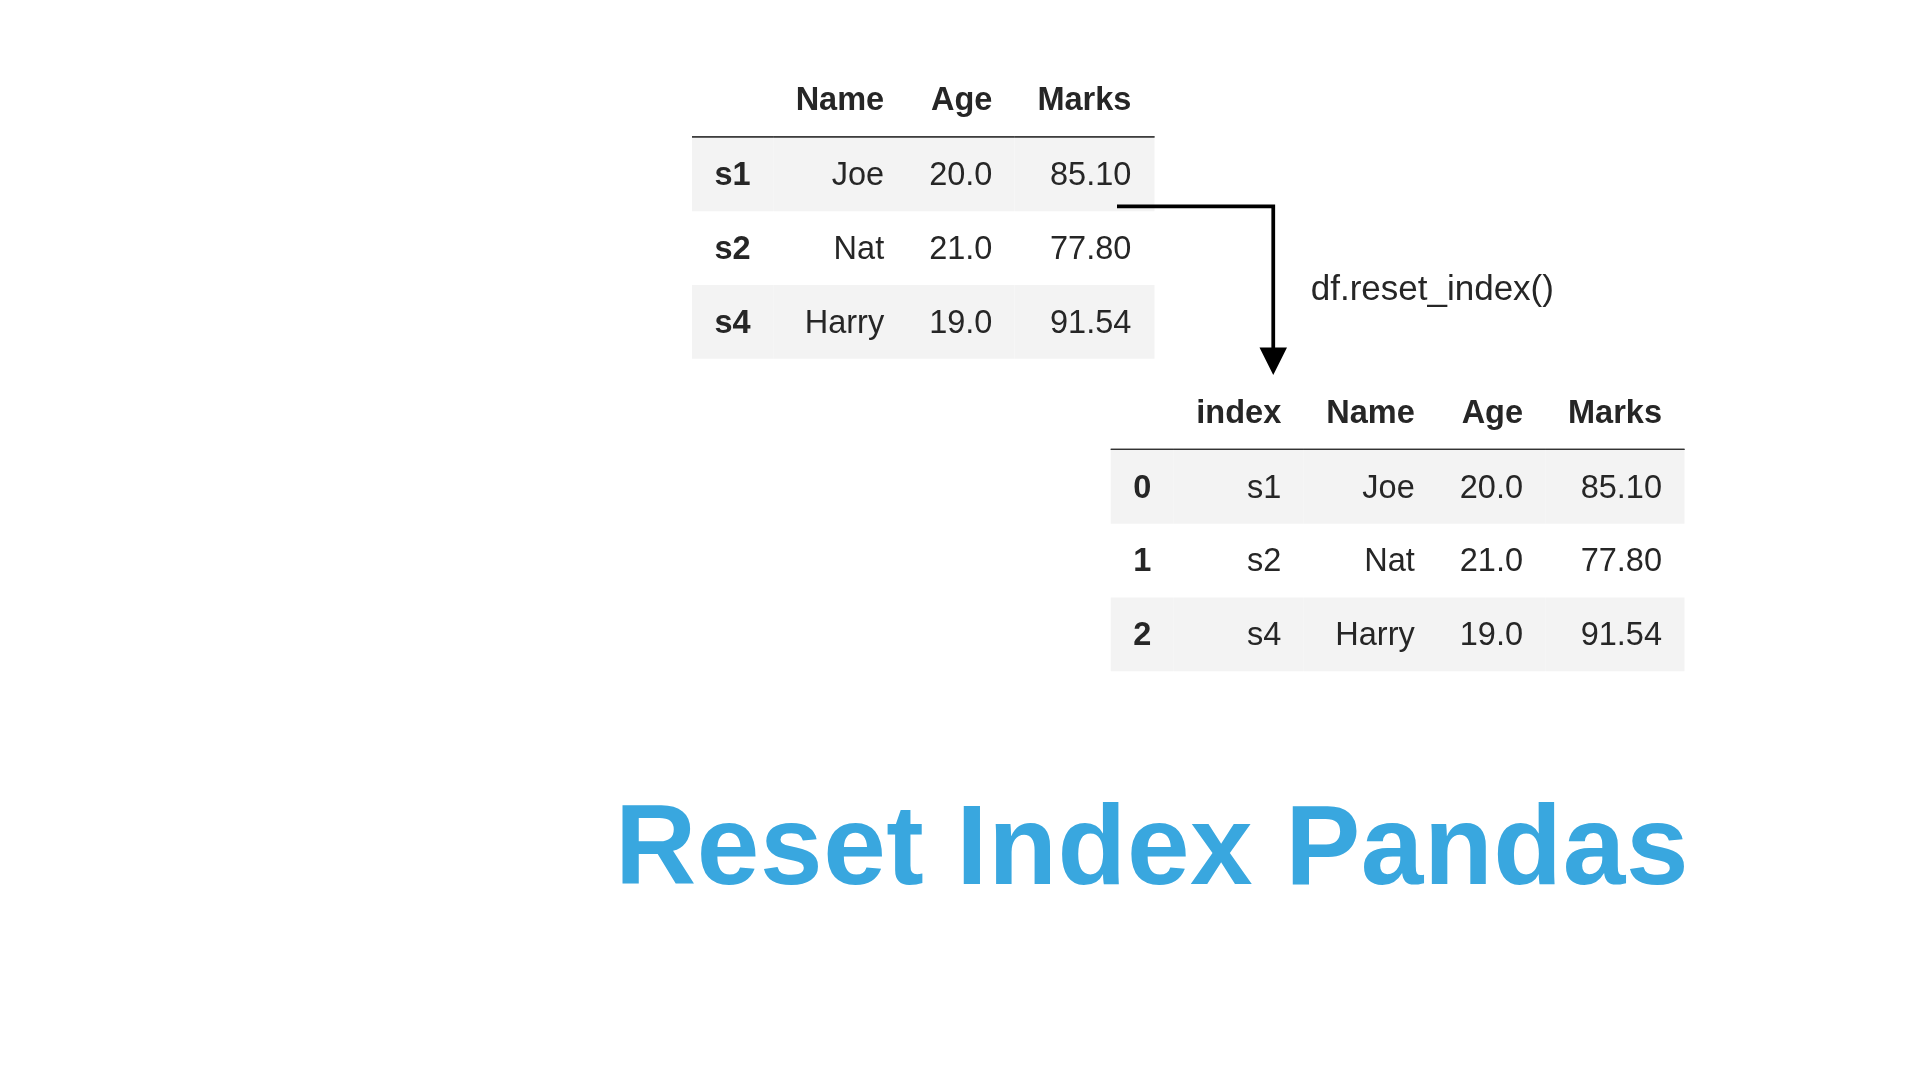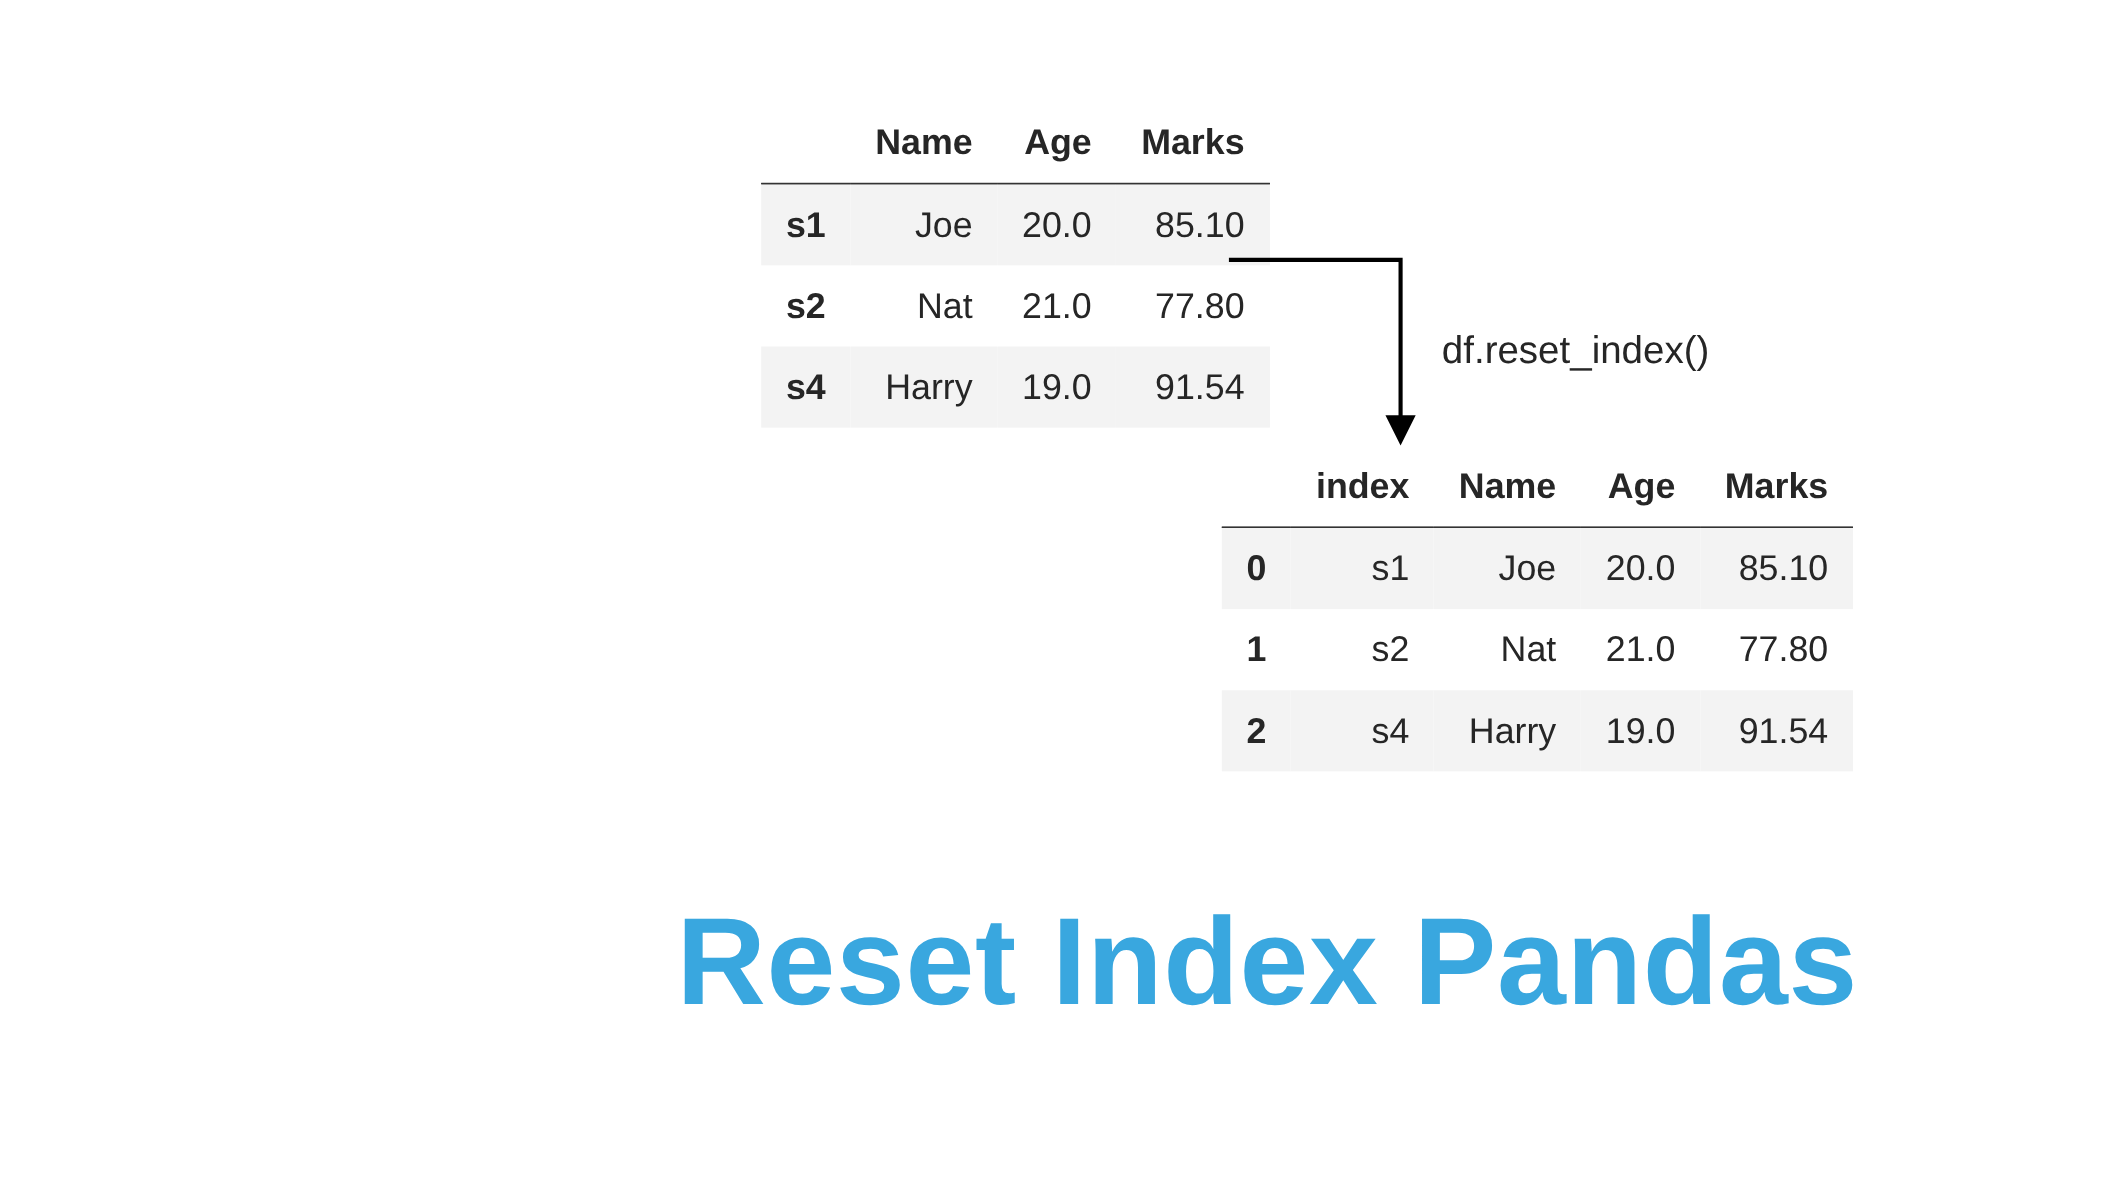--- a/index.html
+++ b/index.html
@@ -12,21 +12,20 @@
     overflow: hidden;
   }
   .canvas {
     position: absolute;
     left: 50%;
     transform: translateX(-50%);
     top: 0;
     width: 1536px;
     height: 864px;
     transform-origin: top center;
-    margin-top: 30px;
   }
   .scale-wrap {
     transform: scale(1.25);
     transform-origin: top left;
     width: 1536px;
     height: 864px;
     position: relative;
   }
 
   

